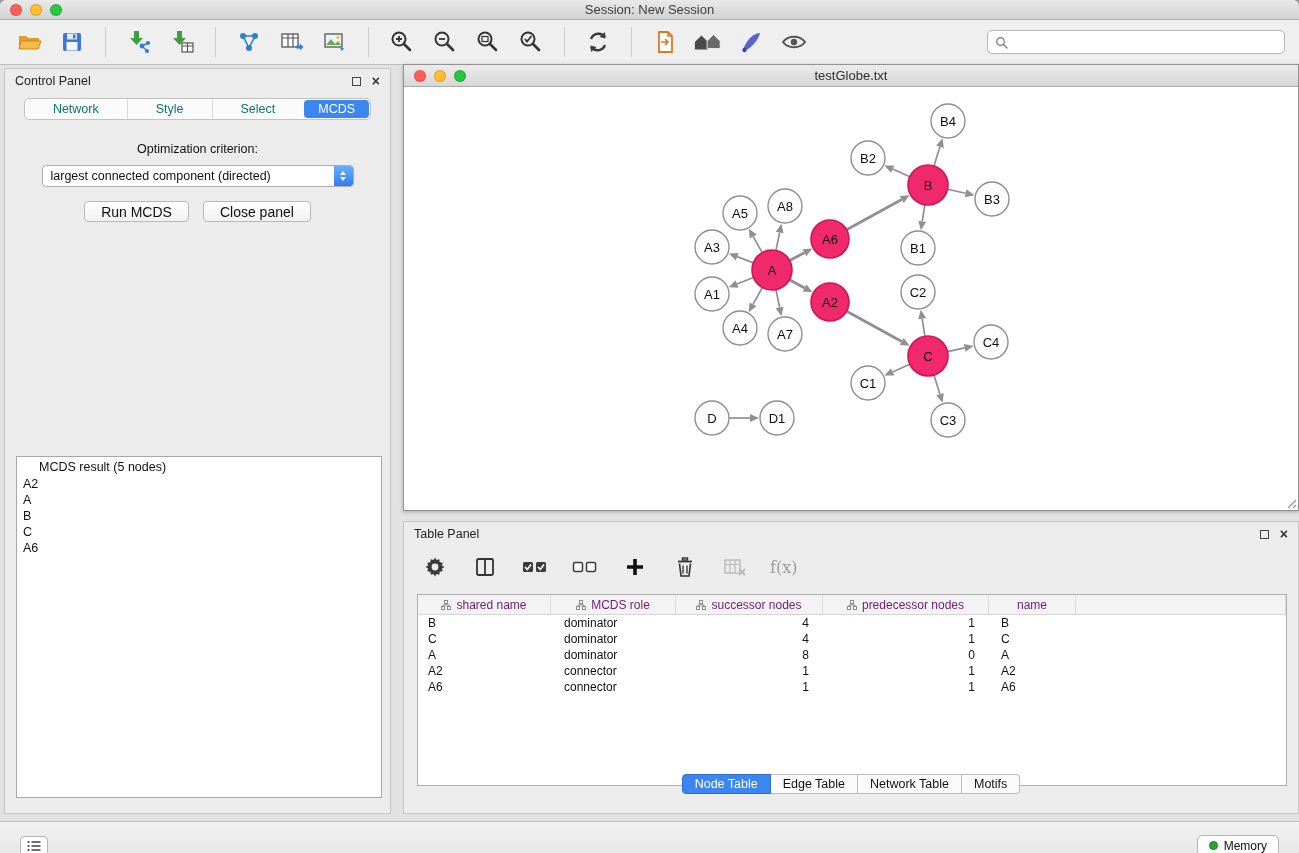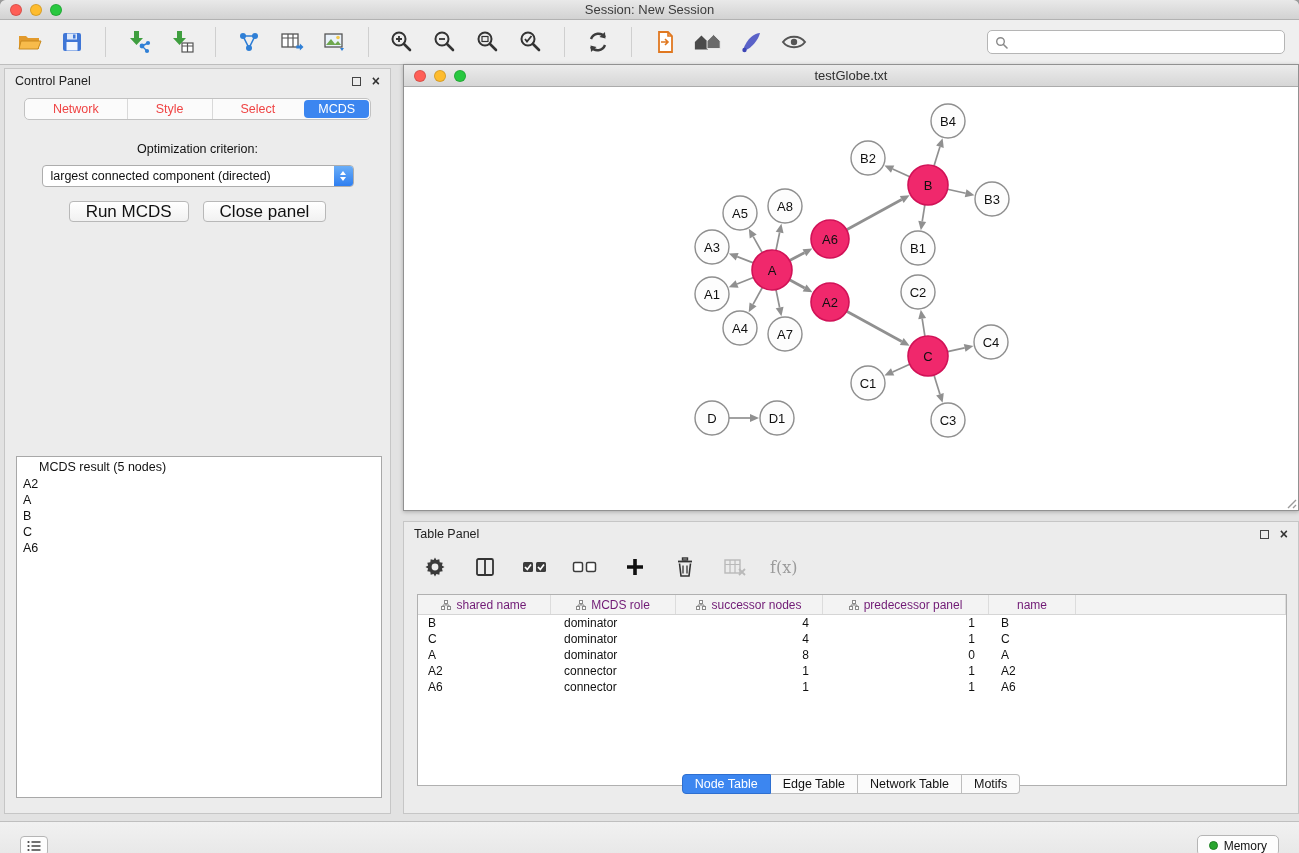--- a/index.html
+++ b/index.html
@@ -20,30 +20,30 @@
   .search-box{margin-left:auto;width:298px;height:24px;background:#fff;border:1px solid #b5b5b5;border-radius:5px;display:flex;align-items:center;padding-left:7px;gap:5px;}
   .search-box input{border:none;outline:none;flex:1;font-size:12.5px;background:transparent;height:20px;}
 
   
   .cp{position:absolute;left:4px;top:68px;width:387px;height:746px;background:#ececec;border:1px solid #c6c6c6;}
   .panel-header{height:24px;display:flex;align-items:center;padding:0 10px;font-size:12.5px;color:#222;}
   .win-btns{margin-left:auto;display:flex;align-items:center;gap:11px;}
   .float-btn{width:9px;height:9px;border:1.5px solid #444;}
   .close-btn{font-size:14px;font-weight:bold;color:#333;line-height:10px;}
   .cp-tabs{display:flex;width:fit-content;margin:5px auto 0;background:#fbfbfb;border:1px solid #c2c2c2;border-radius:5px;overflow:hidden;}
-  .cp-tab{padding:3px 28px;font-size:12.5px;color:#ef4444;border-left:1px solid #d9d9d9;}
+  .cp-tab{padding:3px 28px;font-size:12.5px;color:#0f766e;border-left:1px solid #d9d9d9;}
   .cp-tab:first-child{border-left:none;}
   .cp-tab.selected{background:#3c86f0;color:#fff;border-radius:4px;margin:1px;padding:2px 14px;border-left:none;}
   .opt-label{text-align:center;font-size:12.5px;color:#111;margin-top:22px;}
   .dropdown{position:relative;width:312px;height:22px;margin:9px auto 0;background:#fff;border:1px solid #adadad;border-radius:4px;display:flex;align-items:center;padding-left:8px;font-size:12.5px;color:#111;}
   .dd-stepper{position:absolute;right:0;top:0;bottom:0;width:19px;background:linear-gradient(#6aaef8,#2e7ef0);border-radius:0 3px 3px 0;display:flex;flex-direction:column;align-items:center;justify-content:center;gap:2px;}
   .tri-up{width:0;height:0;border-left:3.5px solid transparent;border-right:3.5px solid transparent;border-bottom:4px solid #fff;}
   .tri-down{width:0;height:0;border-left:3.5px solid transparent;border-right:3.5px solid transparent;border-top:4px solid #fff;}
   .btn-row{display:flex;justify-content:center;gap:14px;margin-top:14px;}
-  .mac-btn{height:21px;padding:0 16px;font-size:17px;color:#111;background:linear-gradient(#ffffff,#f1f1f1);border:1px solid #b8b8b8;border-radius:4px;display:flex;align-items:center;}
+  .mac-btn{height:21px;padding:0 16px;font-size:14px;color:#111;background:linear-gradient(#ffffff,#f1f1f1);border:1px solid #b8b8b8;border-radius:4px;display:flex;align-items:center;}
   .mcds-box{position:absolute;left:11px;top:387px;width:366px;bottom:15px;border:1px solid #a8a8a8;background:#fff;font-size:12.5px;color:#111;overflow:hidden;}
   .mcds-title{padding:3px 0 2px 22px;}
   .mcds-item{padding-left:6px;line-height:16px;}
 
   
   .net-win{position:absolute;left:403px;top:64px;width:896px;height:447px;background:#fff;border:1px solid #919191;box-shadow:0 1px 4px rgba(0,0,0,.25);}
   .net-title{height:22px;background:linear-gradient(#ececec,#d6d6d6);border-bottom:1px solid #ababab;display:flex;align-items:center;justify-content:center;position:relative;}
   .net-title .lights{top:5px;}
   .net-title .title{font-size:13px;color:#2f2f2f;}
   .net-canvas{position:relative;width:100%;height:423px;background:#fff;overflow:hidden;}
@@ -439,21 +439,21 @@
             </svg>
           <span>successor nodes</span>
         </div>
         <div class="hcell">
           <svg width="10" height="10" viewBox="0 0 10 10">
               <rect x="3.5" y="0.5" width="3" height="3" stroke="#8a8a8a" fill="#fff"></rect>
               <rect x="0.5" y="6.5" width="3" height="3" stroke="#8a8a8a" fill="#fff"></rect>
               <rect x="6.5" y="6.5" width="3" height="3" stroke="#8a8a8a" fill="#fff"></rect>
               <path d="M5 3.5 V5 M2 6.5 V5 H8 V6.5" stroke="#8a8a8a" fill="none"></path>
             </svg>
-          <span>predecessor panel</span>
+          <span>predecessor nodes</span>
         </div>
         <div class="hcell">
           <span>name</span>
         </div>
         <div class="hcell"></div>
       </div>
       <div>
           <div class="trow">
             <div class="tcell c0">B</div>
             <div class="tcell c1">dominator</div>

